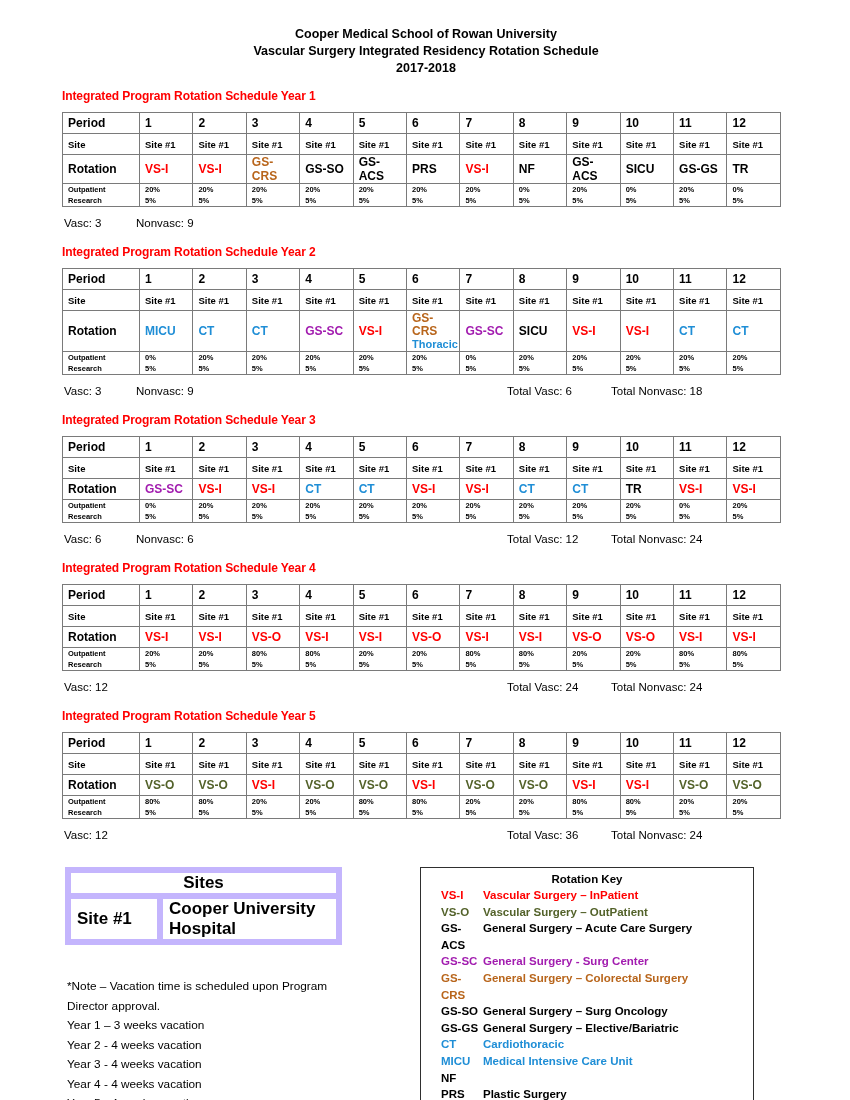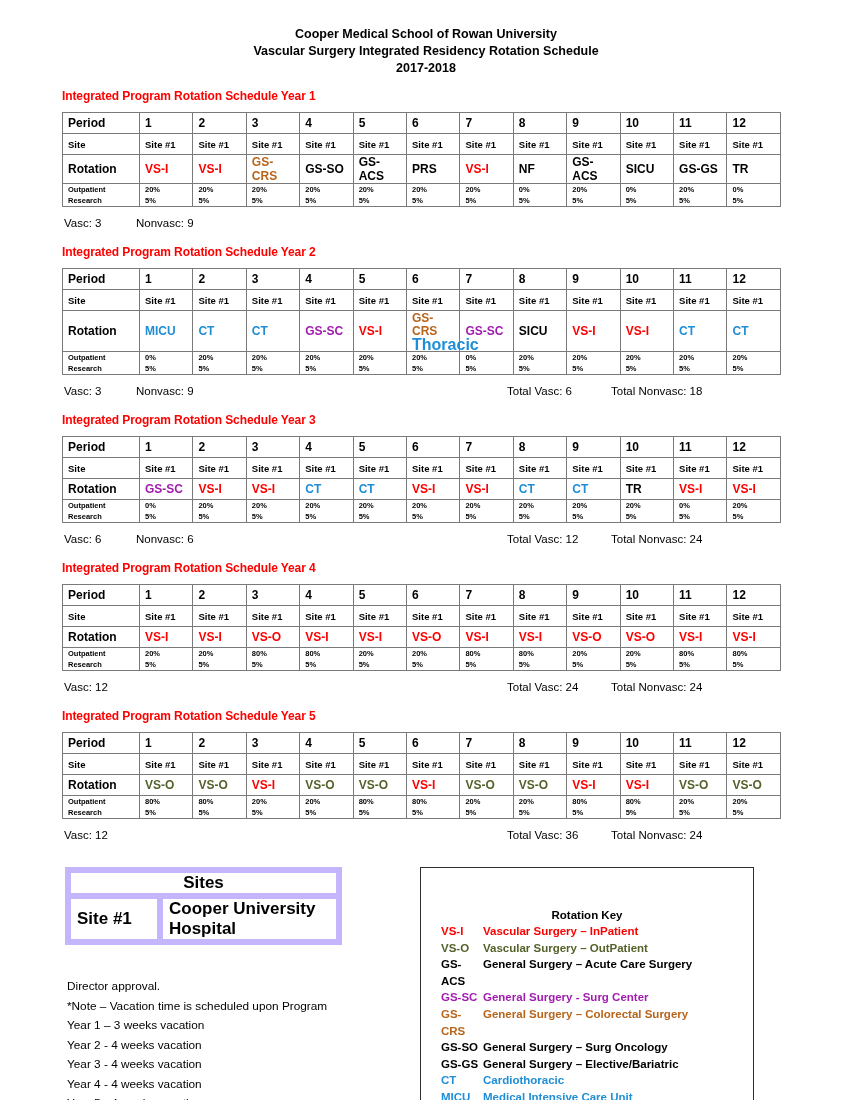--- a/index.html
+++ b/index.html
@@ -45,21 +45,21 @@
     vertical-align: middle;
     height: 21px;
   }
   table.sched col.lbl { width: 77px; }
 
   .r-label { font-weight: bold; font-size: 11.5px; }
   .r-period td { font-weight: bold; font-size: 12px; }
   .r-site td { font-weight: bold; font-size: 9.5px; }
   .r-rot td { font-weight: bold; font-size: 12px; height: 25px; }
   .r-rot td.sub2 { line-height: 13px; padding-top: 1px; }
-  .r-rot .second { display: block; font-size: 16px; }
+  .r-rot .second { display: block; font-size: 11px; }
 
   .r-orlabel { font-weight: bold; font-size: 8.5px; line-height: 10px; }
   .r-or td { font-weight: bold; font-size: 7.5px; line-height: 11px; height: 26px; padding-top: 2px; }
   .r-or td span { display: block; }
 
   .summary {
     position: relative;
     height: 16px;
     font-size: 11.5px;
     margin-top: 10px;
@@ -100,21 +100,21 @@
 
   .rotation-key {
     position: absolute;
     left: 358px;
     top: 0px;
     width: 334px;
     border: 1.4px solid #2f2f2f;
     padding: 5px 0 8px 0;
     background: #fff;
   }
-  .rk-title { text-align: center; font-weight: bold; font-size: 11.5px; margin-bottom: 2px; margin-top: 36px; }
+  .rk-title { text-align: center; font-weight: bold; font-size: 11.5px; margin-bottom: 2px; }
   .rk-row { display: flex; font-weight: bold; font-size: 11.5px; line-height: 16.6px; }
   .rk-abbr { width: 62px; padding-left: 20px; flex: none; }
   .rk-desc { flex: 1; }
 
   
   .c-red { color: #ff0000; }
   .c-green { color: #a21caf; }
   .c-brown { color: #b8651b; }
   .c-blue { color: #1f8ed6; }
   .c-black { color: #000000; }
@@ -781,22 +781,22 @@
             <td class="sites-head" colspan="2">Sites</td>
           </tr>
           <tr>
             <td>Site #1</td>
             <td>Cooper University Hospital</td>
           </tr>
         </tbody>
     </table>
 
     <div class="notes" id="notes-block">
+        <div>*Note – Vacation time is scheduled upon Program</div>
         <div>Director approval.</div>
-        <div>*Note – Vacation time is scheduled upon Program</div>
         <div>Year 1 – 3 weeks vacation</div>
         <div>Year 2 - 4 weeks vacation</div>
         <div>Year 3 - 4 weeks vacation</div>
         <div>Year 4 - 4 weeks vacation</div>
         <div>Year 5 - 4 weeks vacation</div>
       </div>
 
     <div class="rotation-key">
       <div class="rk-title">Rotation Key</div>
       <div id="rk-rows">

